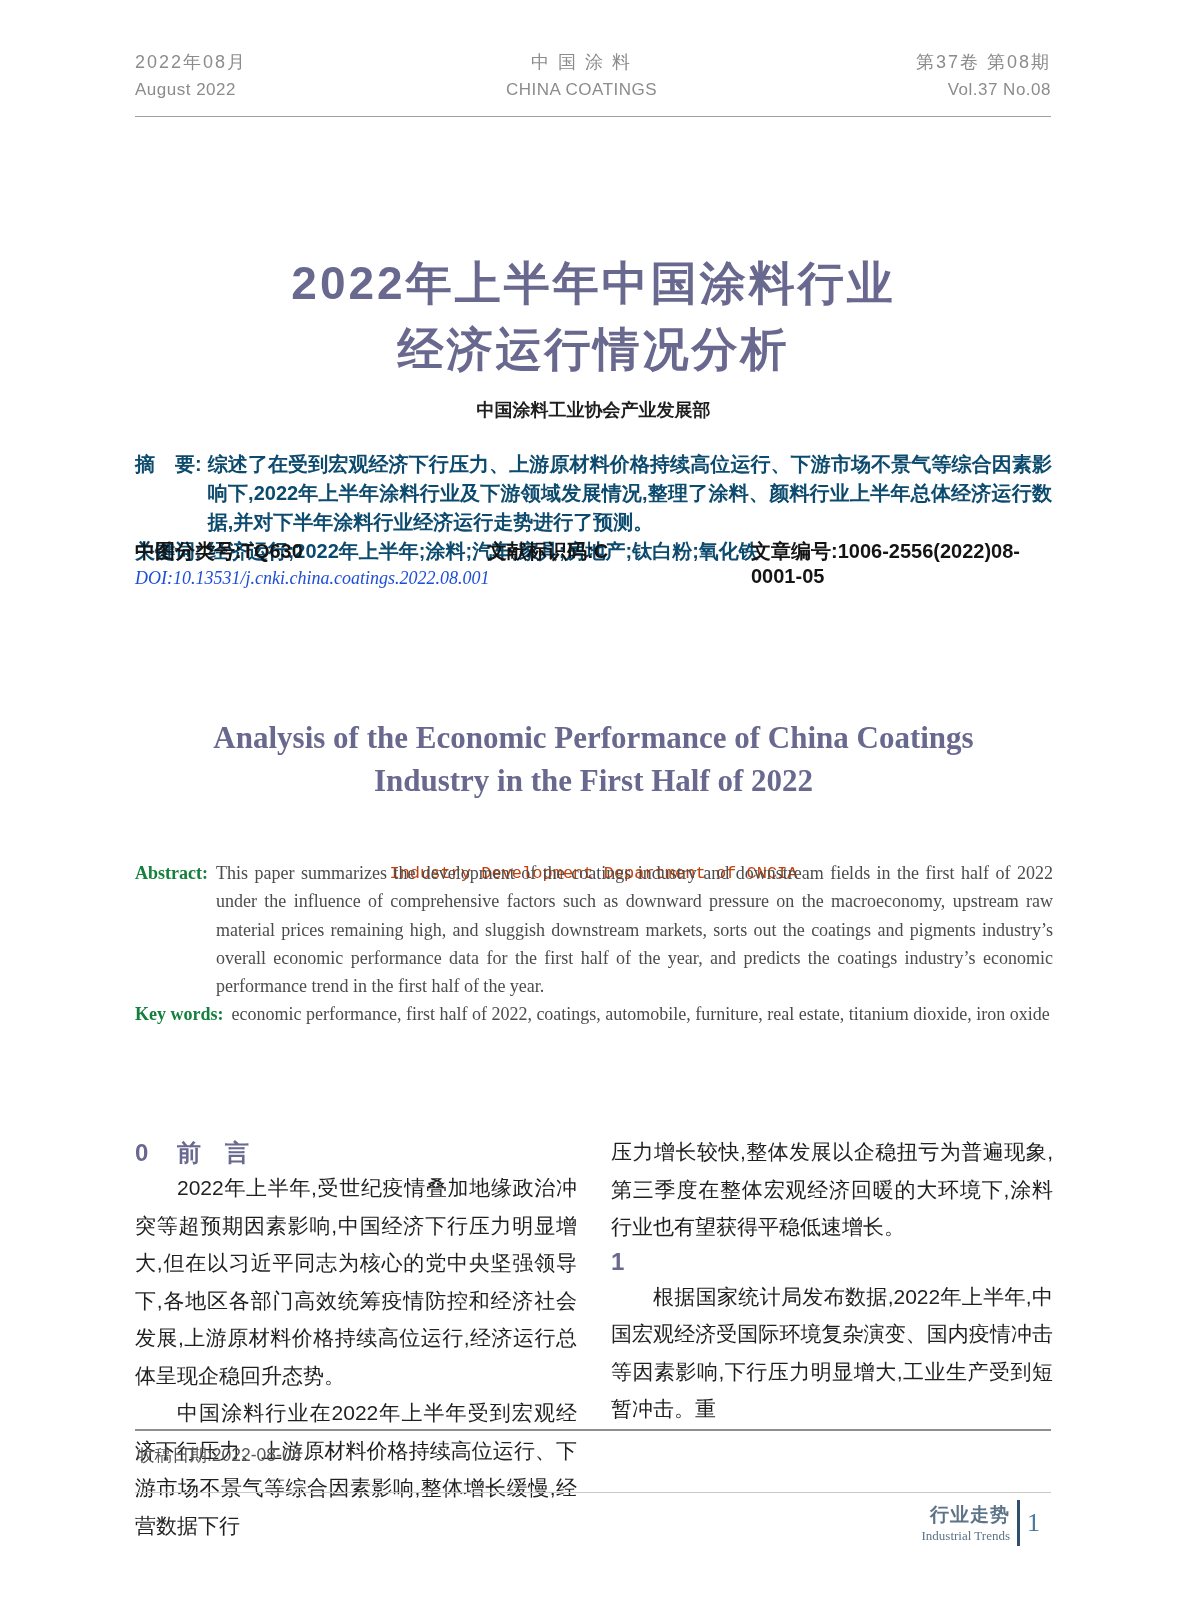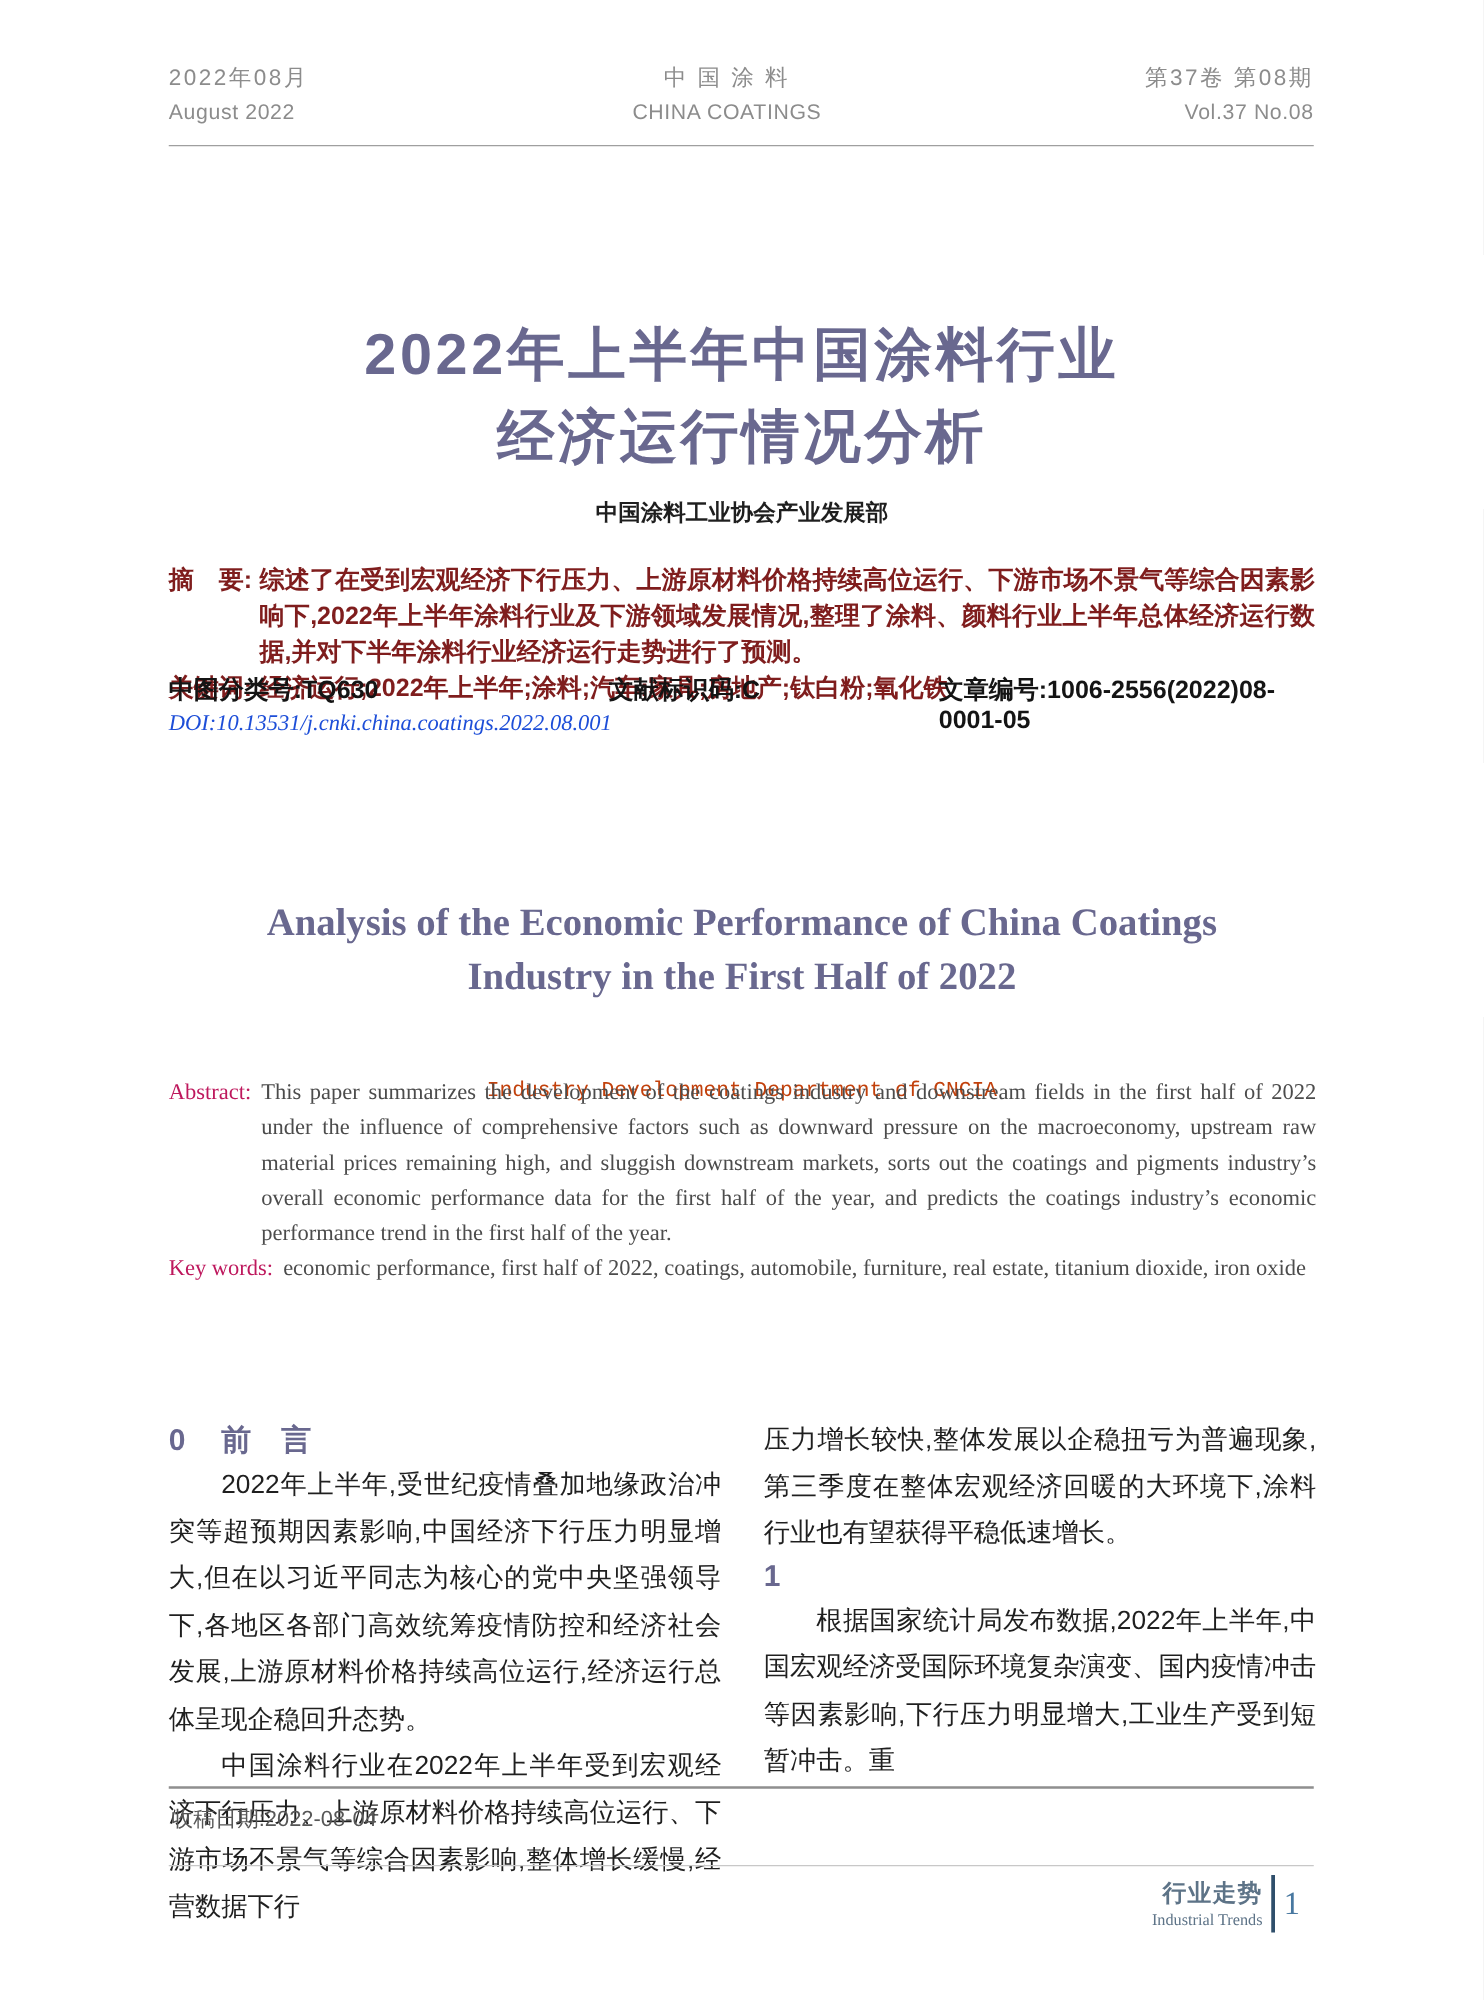--- a/index.html
+++ b/index.html
@@ -31,21 +31,21 @@
     text-align:center;color:#69688f;font-weight:bold;
     font-size:46px;line-height:66px;letter-spacing:3px;
   }
   .author-cn{
     position:absolute;left:0;right:0;top:398px;
     text-align:center;font-size:18px;font-weight:bold;color:#1e1e1e;
   }
   
   .abs-cn{
     position:absolute;left:135px;width:917px;top:450px;
-    font-size:20px;line-height:29px;font-weight:600;color:#7f1d1d;
+    font-size:20px;line-height:29px;font-weight:600;color:#0c4a6e;
   }
   .hang{display:flex;}
   .hang .lbl{flex:0 0 auto;white-space:nowrap;margin-right:6px;}
   .hang .txt{flex:1 1 auto;text-align:justify;}
   .kw-row{margin-top:0px;}
   
   .class-row{
     position:absolute;left:135px;width:917px;top:538px;height:30px;
     font-size:20px;font-weight:600;color:#141414;
   }
@@ -67,21 +67,21 @@
   .author-en{
     position:absolute;left:0;right:0;top:864px;
     text-align:center;font-size:17px;color:#c2410c;font-family:Liberation Mono, monospace;
   }
   
   .abs-en{
     position:absolute;left:135px;width:918px;top:859px;
     font-family:"Liberation Serif","DejaVu Serif",serif;
     font-size:18px;line-height:28.3px;color:#4c4c4c;
   }
-  .abs-en .lbl{font-weight:normal;color:#be185d;margin-right:8px;text-align:right;}
+  .abs-en .lbl{font-weight:bold;color:#15803d;margin-right:8px;text-align:right;}
   .abs-en .kw-en{margin-top:0;}
   
   .col-body{position:absolute;top:1133px;width:442px;font-size:21px;line-height:37.5px;color:#1f1f1f;}
   .col-left{left:135px;}
   .col-right{left:611px;}
   .col-body p{margin:0;text-align:justify;}
   .indent{text-indent:2em;}
   h2.sec{
     margin:0;color:#69688f;font-size:24px;line-height:32px;
     font-weight:bold;display:flex;

